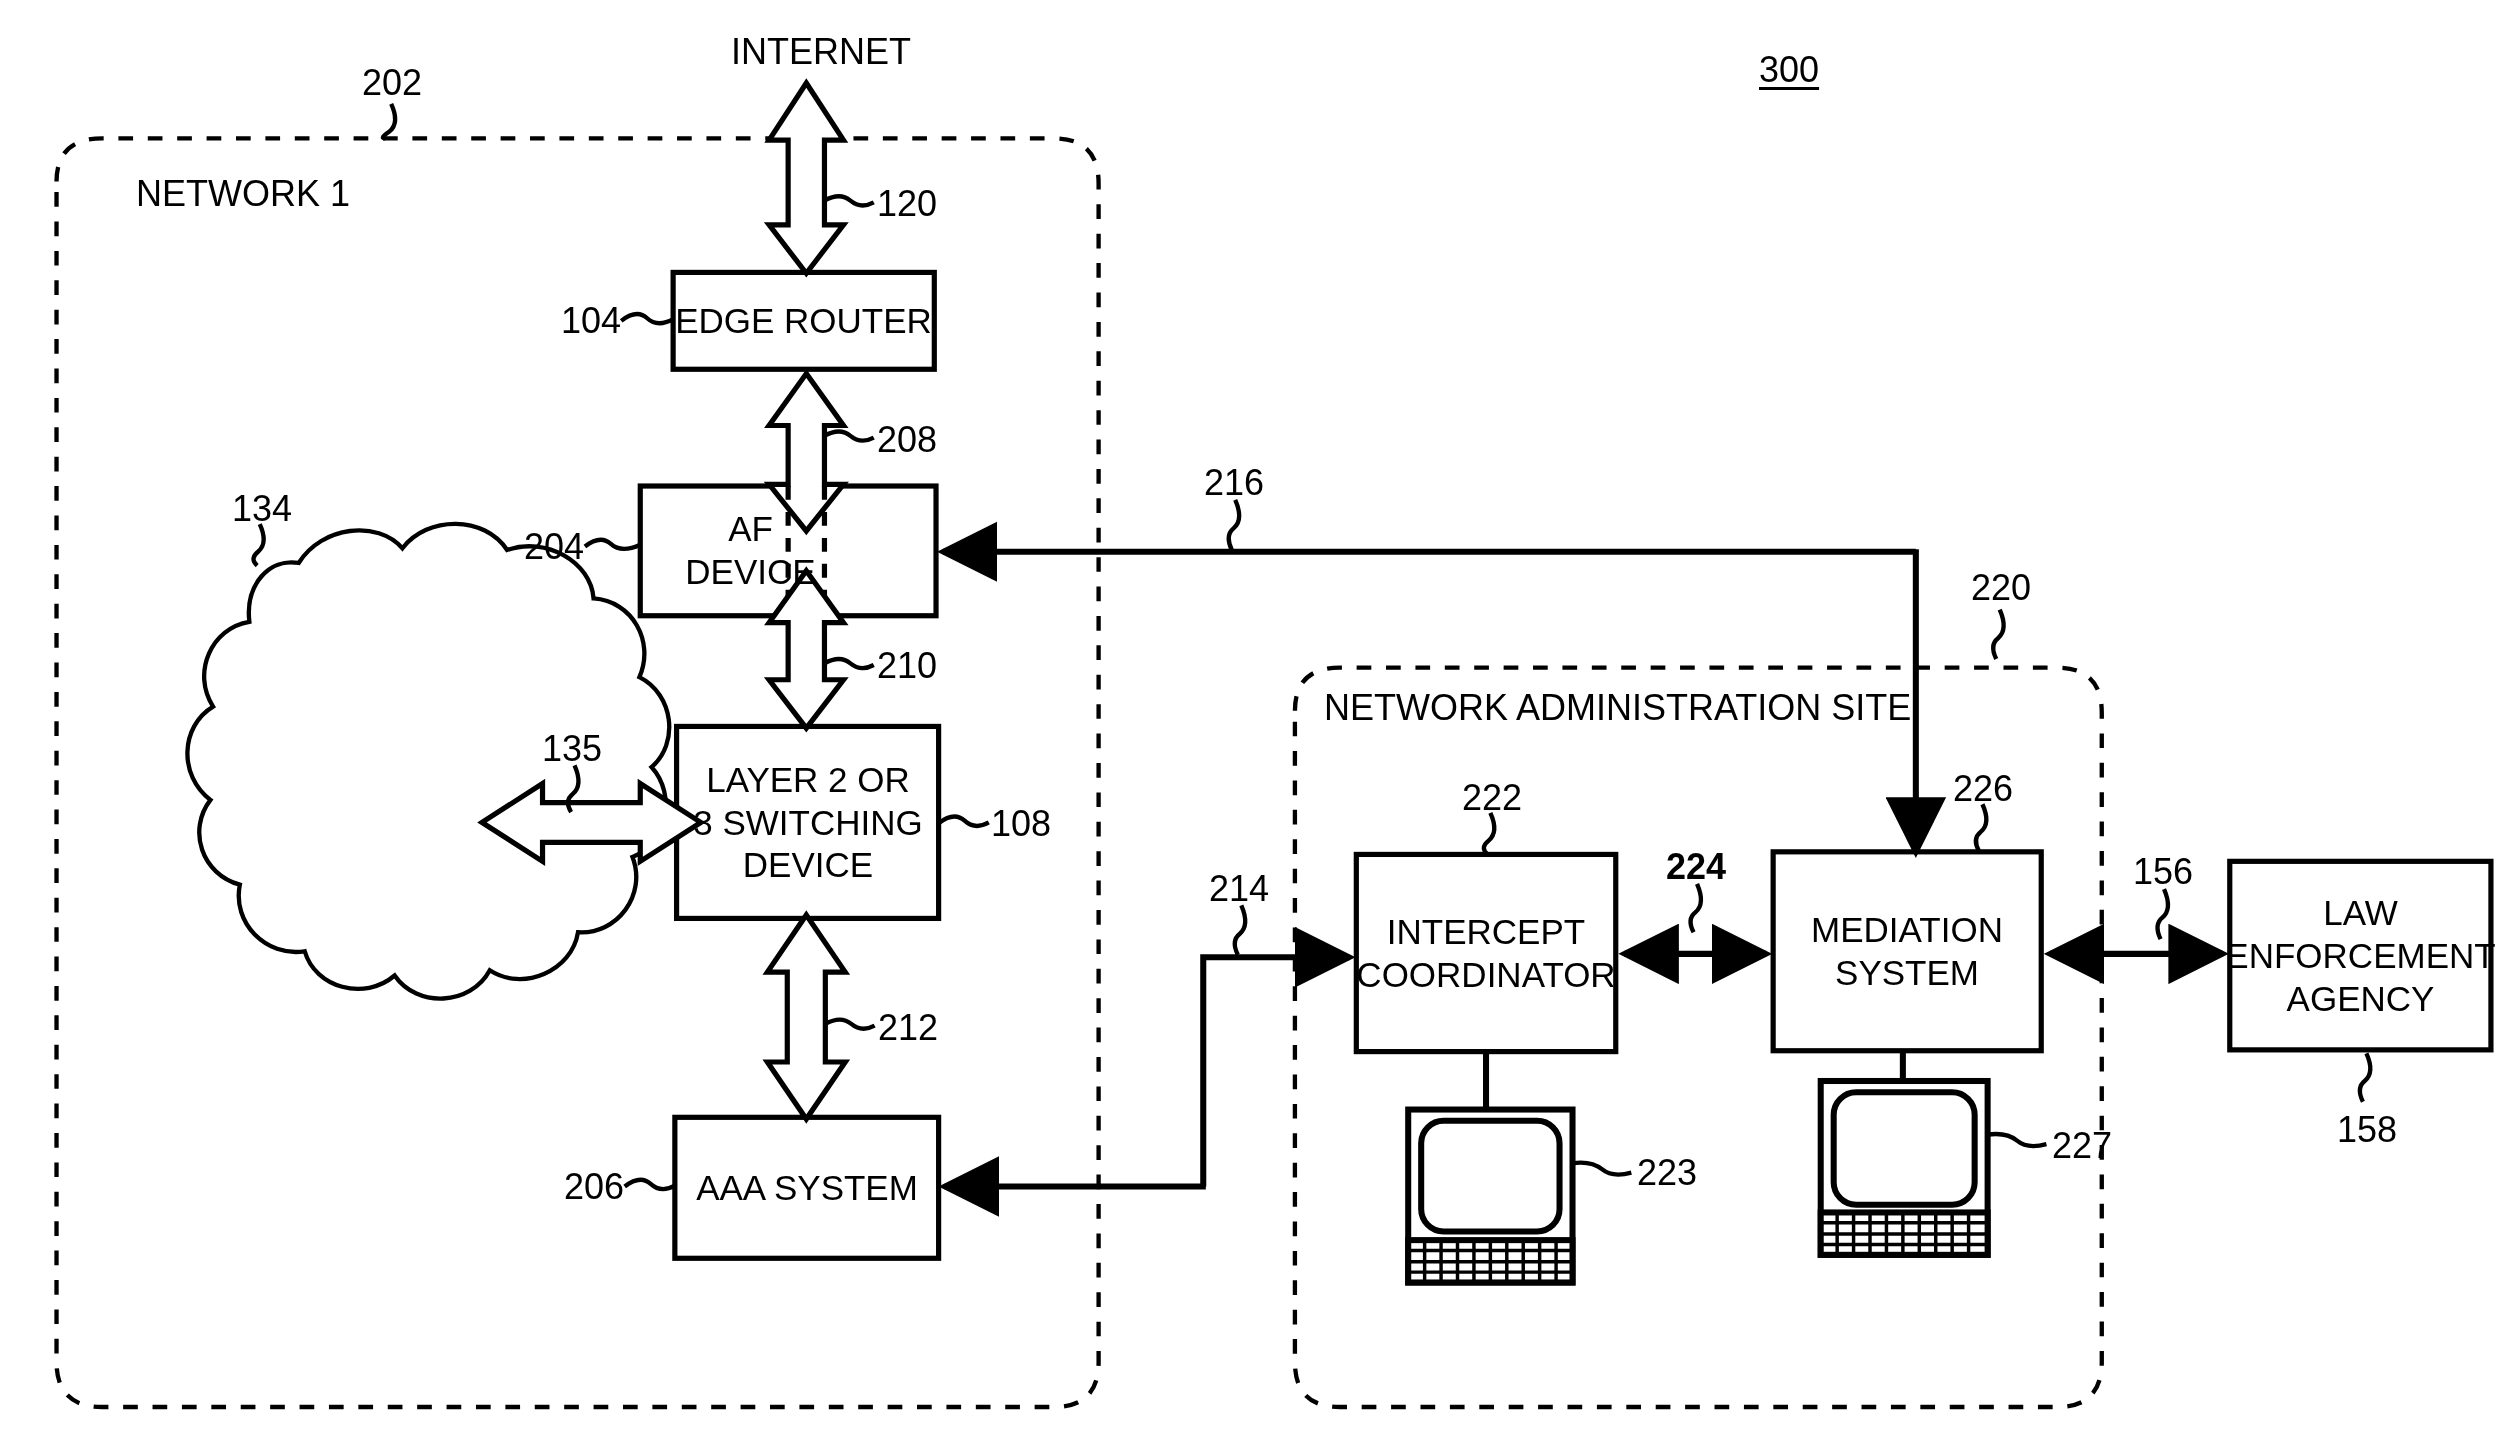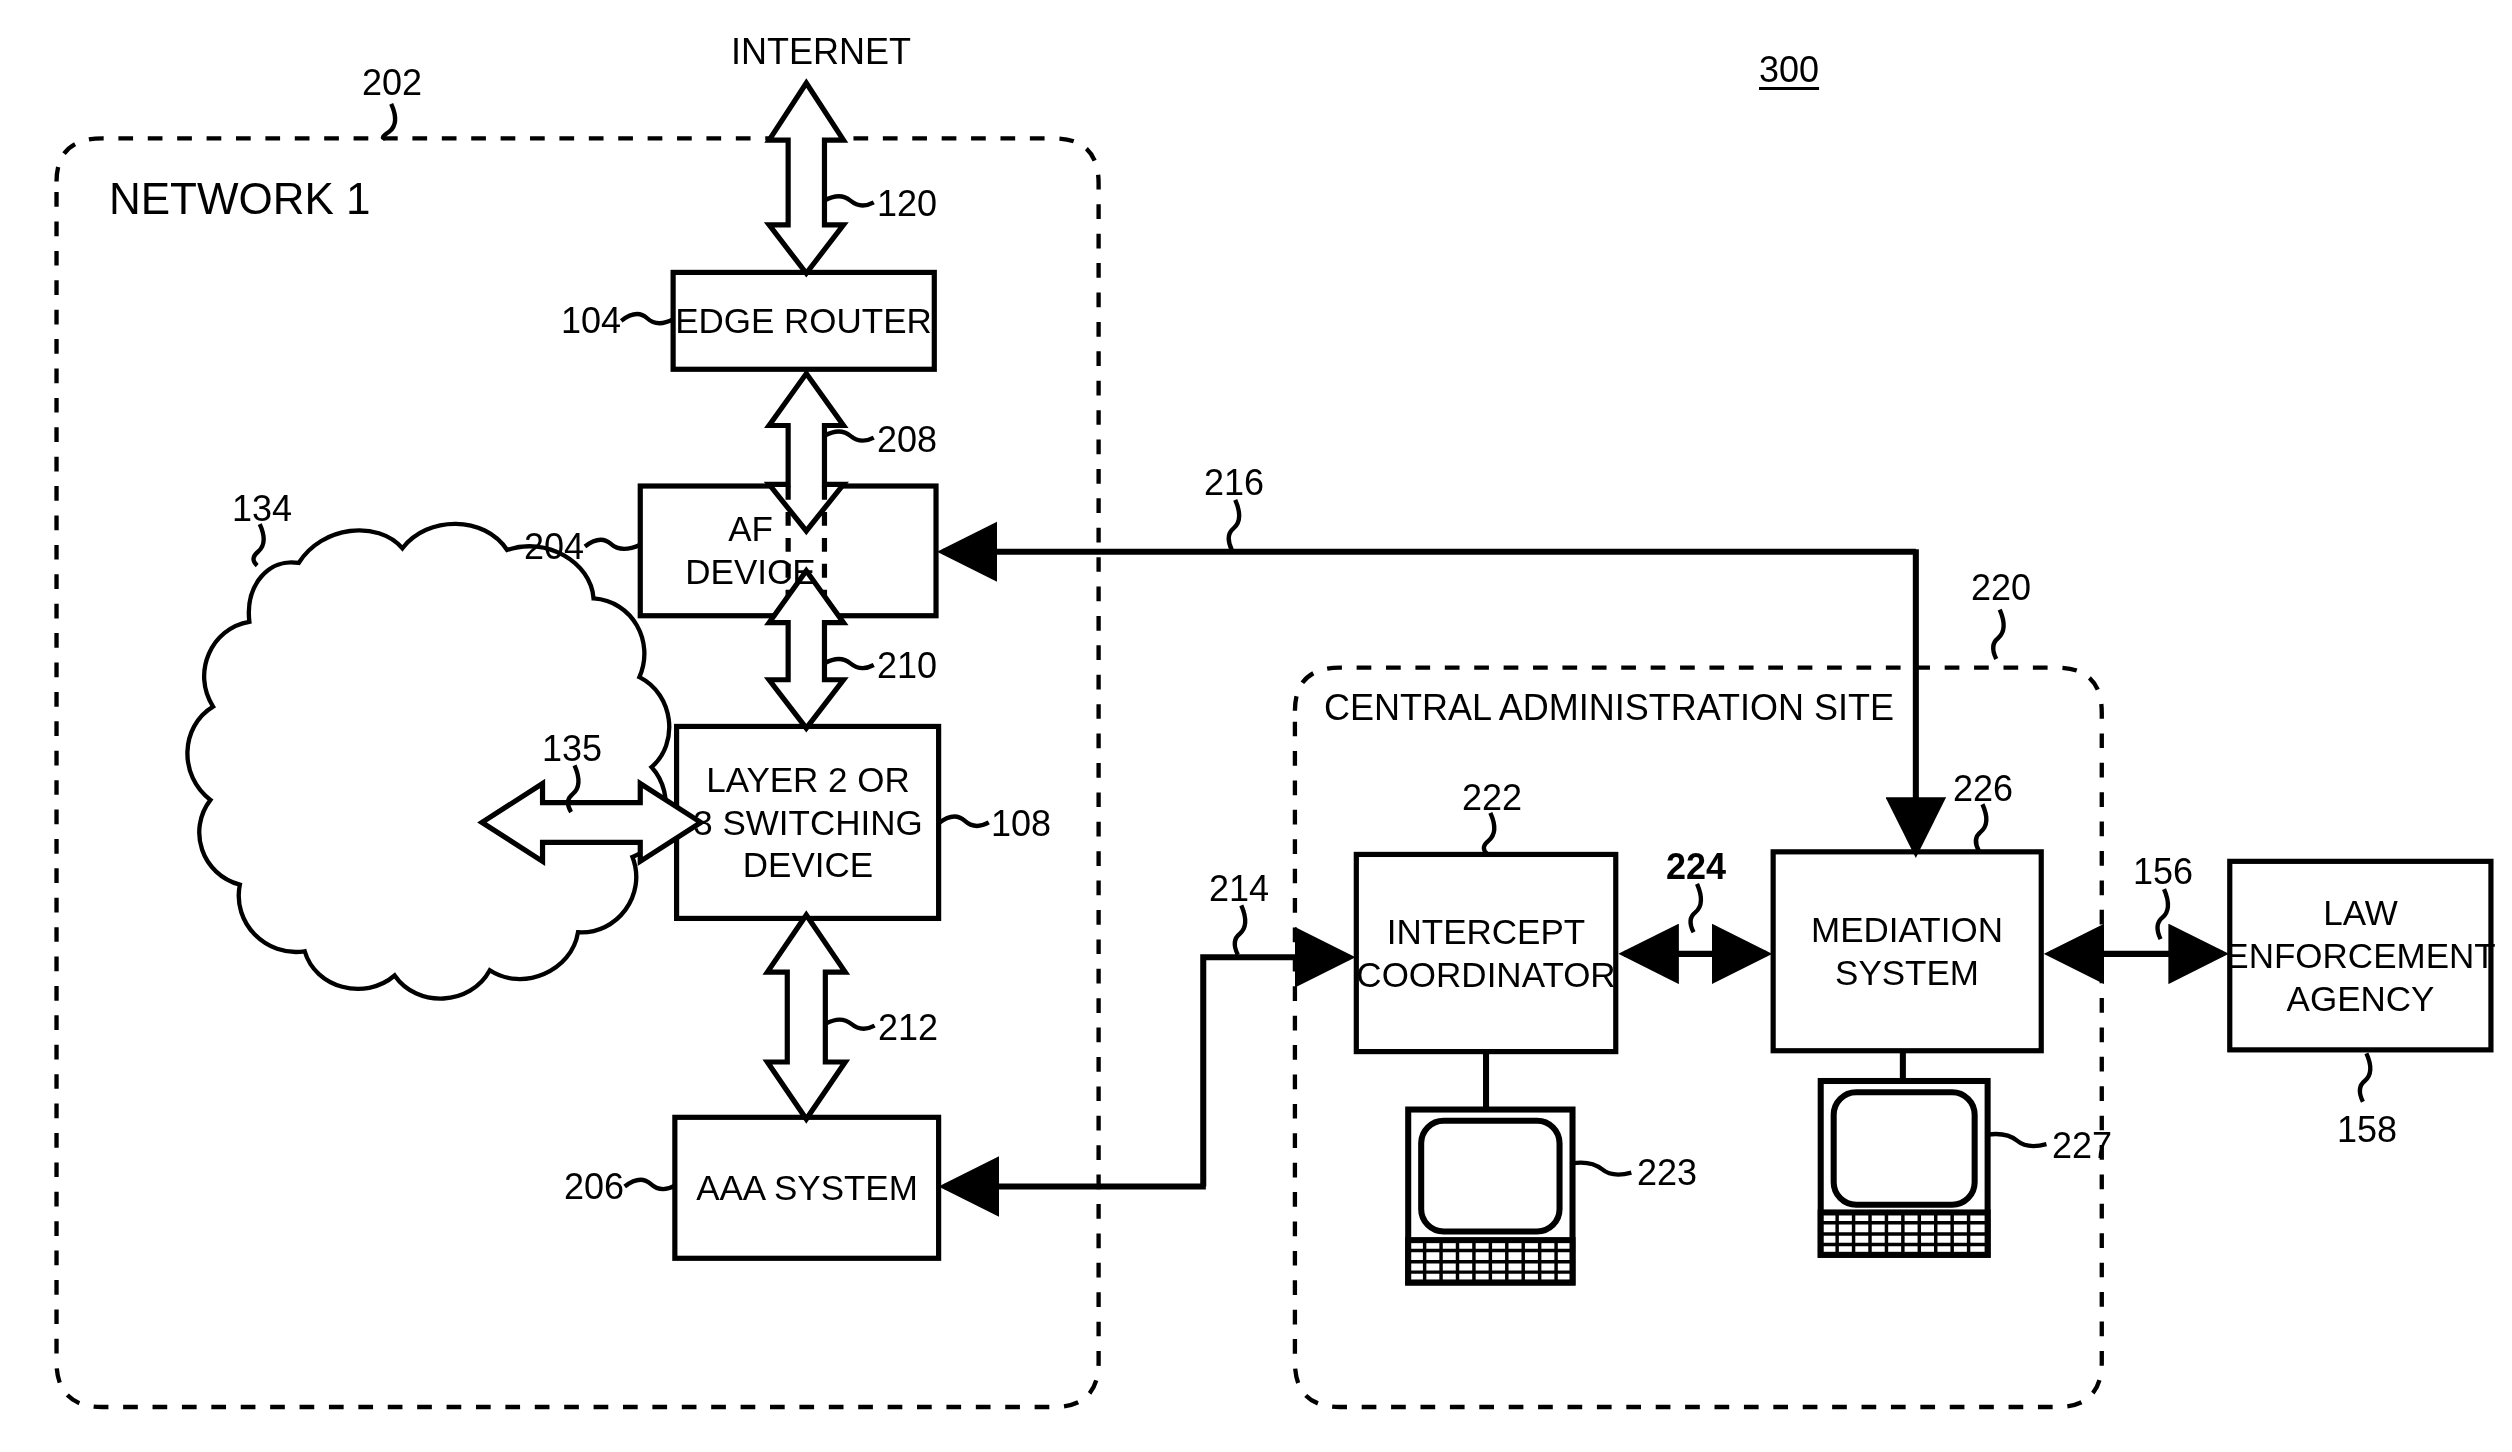--- a/index.html
+++ b/index.html
@@ -151,24 +151,24 @@
     <path d="M 2502,1028 Q 2512,1051 2500,1061 Q 2490,1069 2498,1086" fill="none" stroke="#000" stroke-width="5"></path>
     <path d="M 2736,1218 Q 2746,1240 2734,1250 Q 2724,1258 2732,1274" fill="none" stroke="#000" stroke-width="5"></path>
     <path d="M 2060,80 L 2220,80" fill="none" stroke="#000" stroke-width="0"></path>
   </svg>
 
   <div class="lbl reflbl ul" style="left:1759px;top:49px;">300</div>
 
   <div class="lbl" style="left:731px;top:31px;font-size:36px;">INTERNET</div>
 
   <div class="lbl reflbl" style="left:362px;top:62px;">202</div>
-  <div class="lbl" style="left:109px;top:173px;font-size:44px;">NETWORK 1</div>
+  <div class="lbl" style="left:136px;top:173px;font-size:36px;">NETWORK 1</div>
 
   <div class="lbl reflbl" style="left:1971px;top:567px;">220</div>
-  <div class="lbl" style="left:1324px;top:687px;font-size:36px;">CENTRAL ADMINISTRATION SITE</div>
+  <div class="lbl" style="left:1324px;top:687px;font-size:36px;">NETWORK ADMINISTRATION SITE</div>
 
   <div class="boxlabel" style="left:673px;top:273px;width:261px;height:97px;">EDGE ROUTER</div>
   <div class="lbl reflbl" style="left:561px;top:300px;">104</div>
 
   <div class="boxlabel" style="left:651px;top:486px;width:199px;height:130px;">AF
 DEVICE</div>
   <div class="lbl reflbl" style="left:524px;top:526px;">204</div>
 
   <div class="boxlabel" style="left:677px;top:727px;width:262px;height:192px;">LAYER 2 OR
 3 SWITCHING

